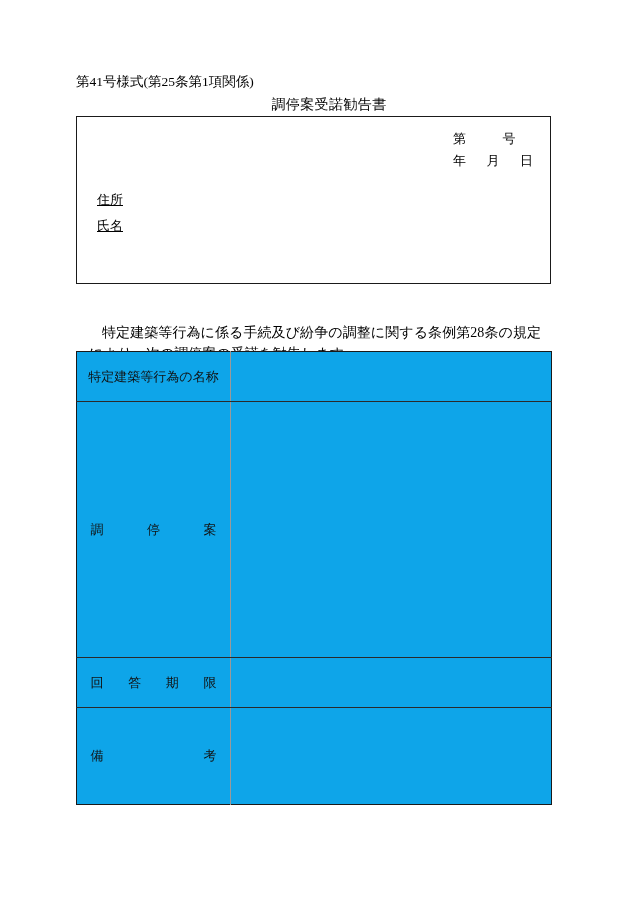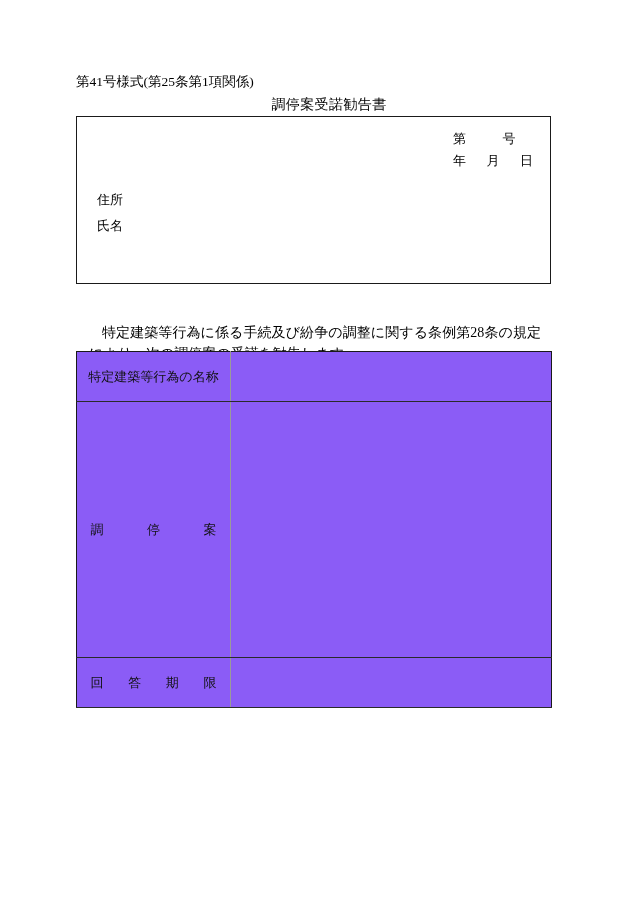--- a/index.html
+++ b/index.html
@@ -73,20 +73,21 @@
   .meta-row .sp-wide { display: inline-block; width: 30px; }
   .meta-row .sp-mid  { display: inline-block; width: 14px; }
 
   .party-block {
     position: absolute;
     left: 20px;
     top: 70px;
     font-size: 13px;
     line-height: 26px;
     white-space: nowrap;
+    text-decoration: underline;
   }
   .party-row { display: block; }
 
   .issuer {
     position: absolute;
     left: 0;
     right: 8px;
     top: 139px;
     text-align: right;
     font-size: 13px;
@@ -114,21 +115,21 @@
     top: 351px;
     width: 475px;
     border-collapse: collapse;
     table-layout: fixed;
     background: #ffffff;
   }
   .frame-table td {
     border: 1px solid #9a9a9a;
     padding: 0;
     vertical-align: middle;
-    background: #8b5cf6;
+    background: #0ea5e9;
   }
   
   .frame-table {
     border: 1.3px solid #1a1a1a;
     box-sizing: border-box;
   }
   .frame-table tr:first-child td { border-top: none; }
   .frame-table tr:last-child td { border-bottom: none; }
   .frame-table td:first-child { border-left: none; }
   .frame-table td:last-child { border-right: none; }
@@ -208,16 +209,22 @@
           <span class="lbl-spread">調停案</span>
         </td>
         <td class="col-value rule-dark"></td>
       </tr>
       <tr class="h-reply">
         <td class="col-label row-label rule-dark">
           <span class="lbl-spread">回答期限</span>
         </td>
         <td class="col-value rule-dark"></td>
       </tr>
+      <tr class="h-note">
+        <td class="col-label row-label">
+          <span class="lbl-spread">備考</span>
+        </td>
+        <td class="col-value"></td>
+      </tr>
     </tbody>
   </table>
 
 </div>
 
 </body></html>

